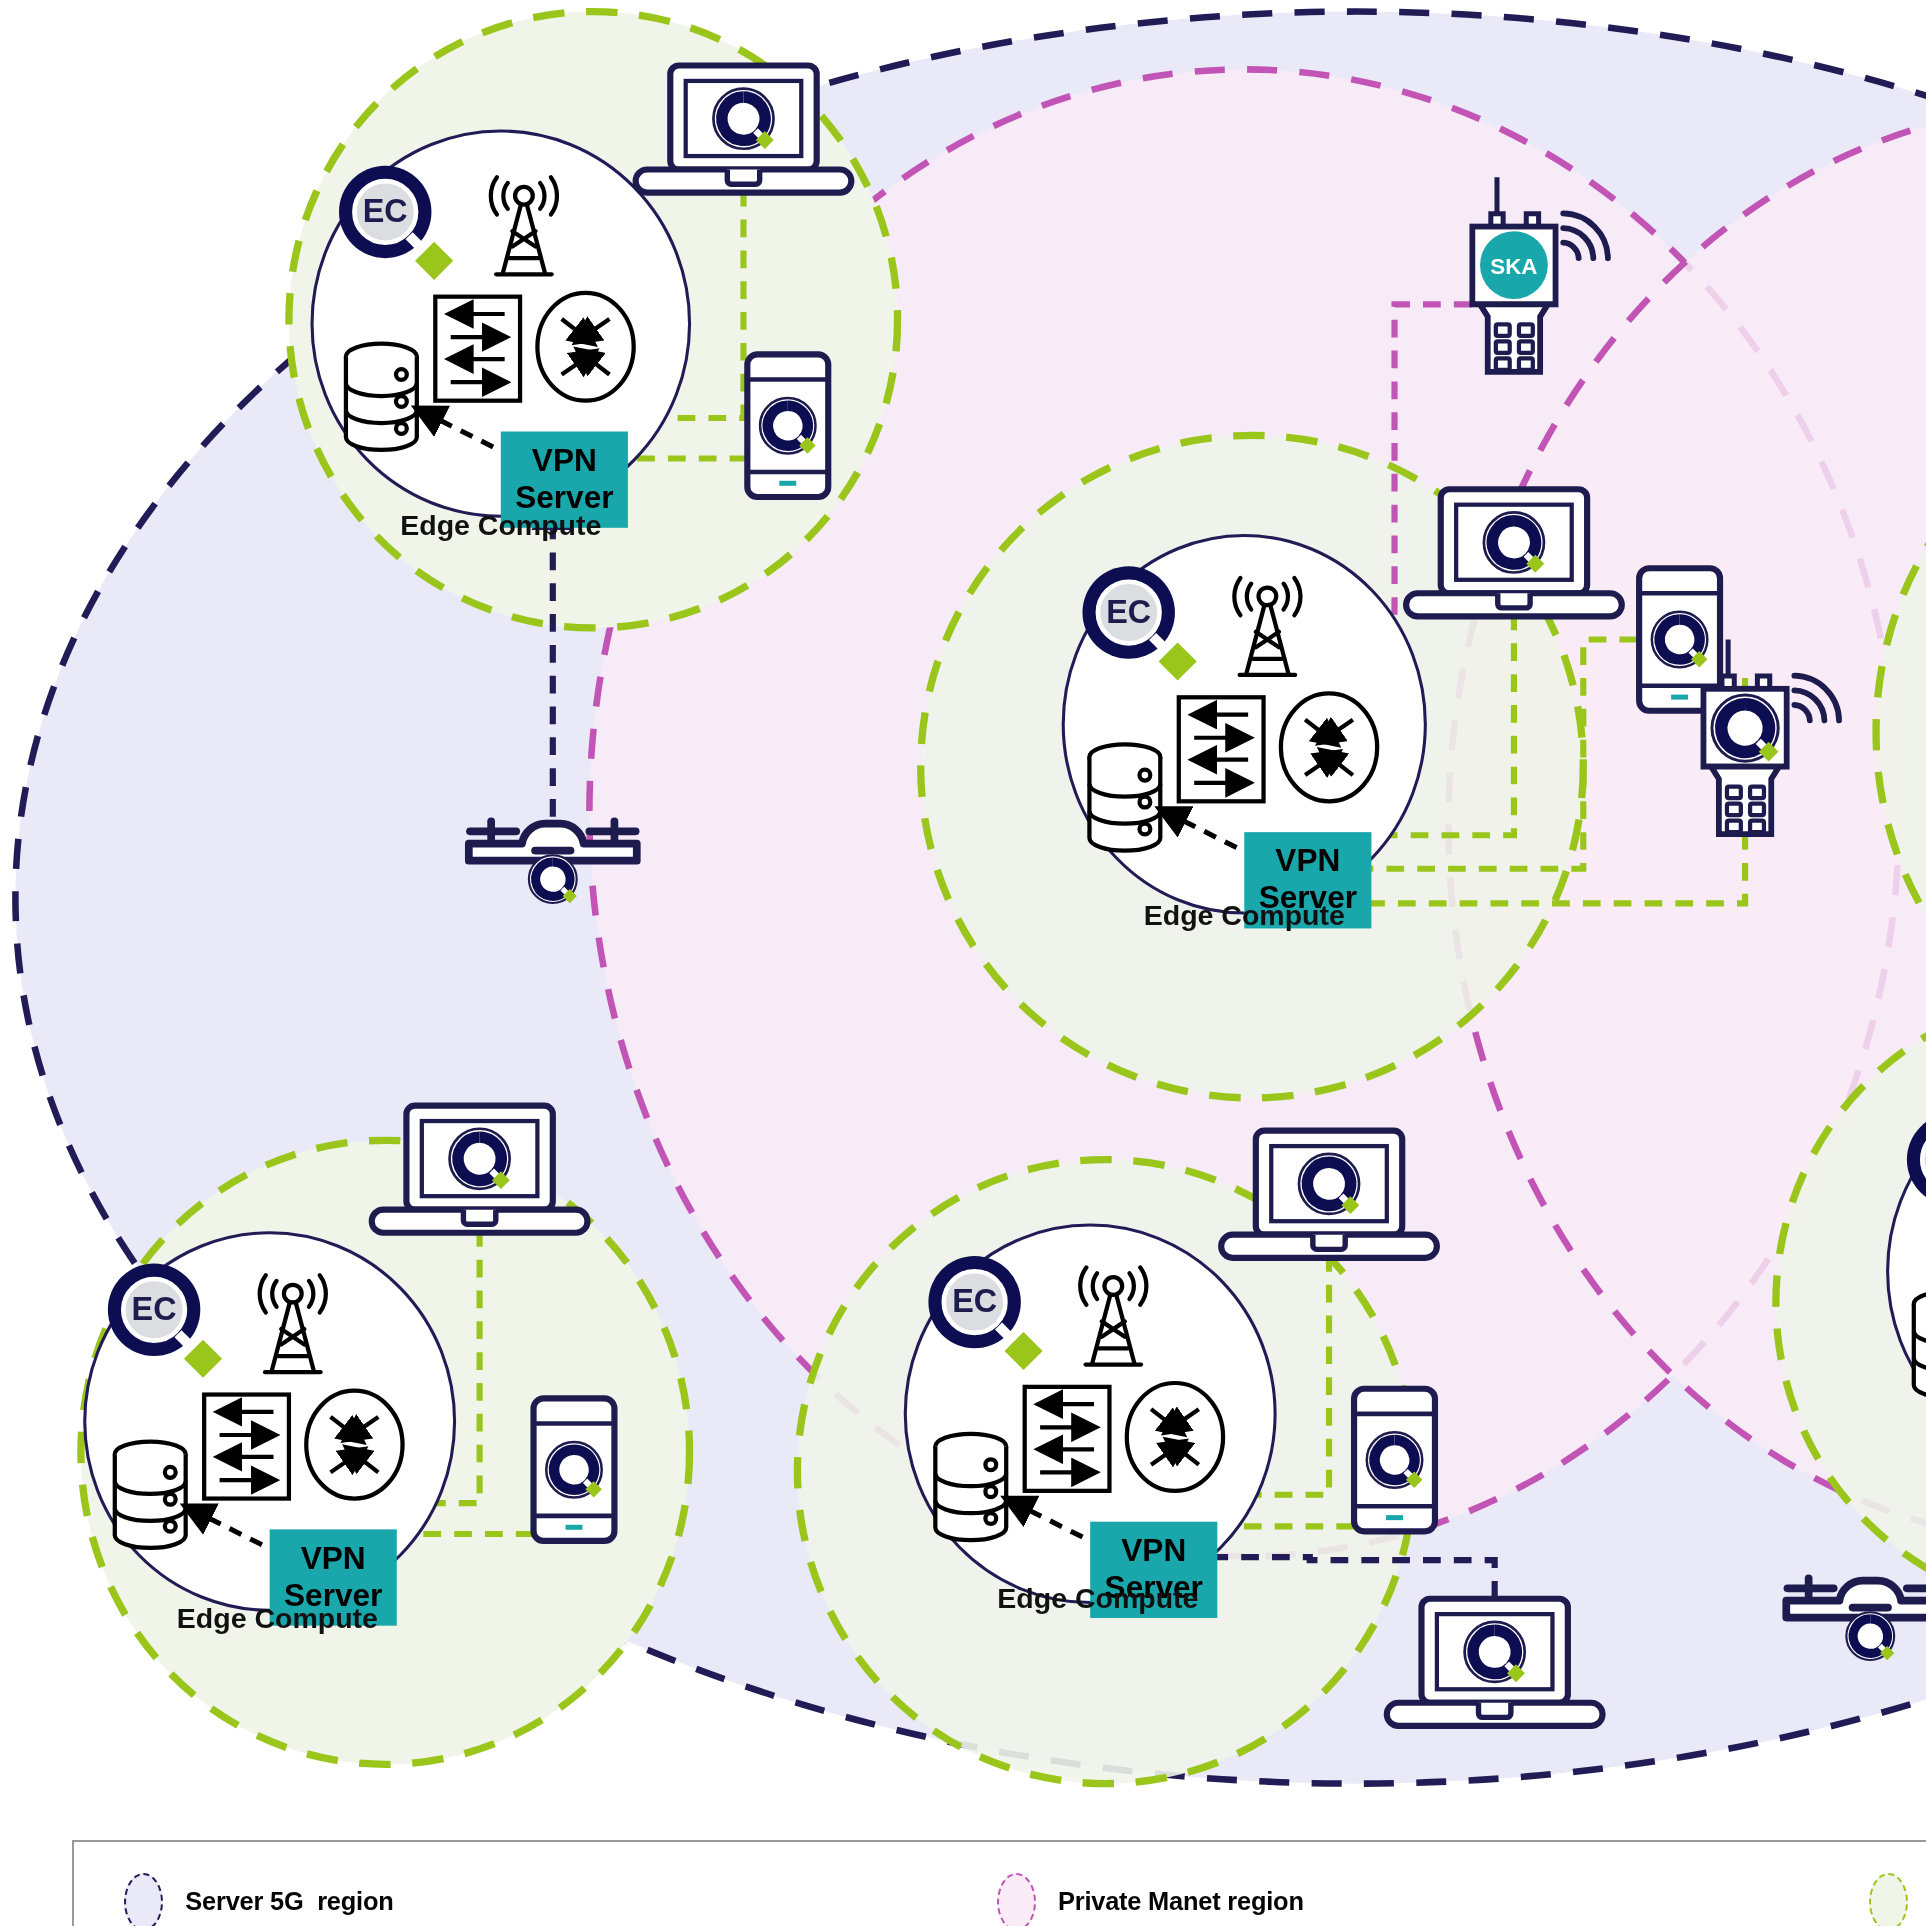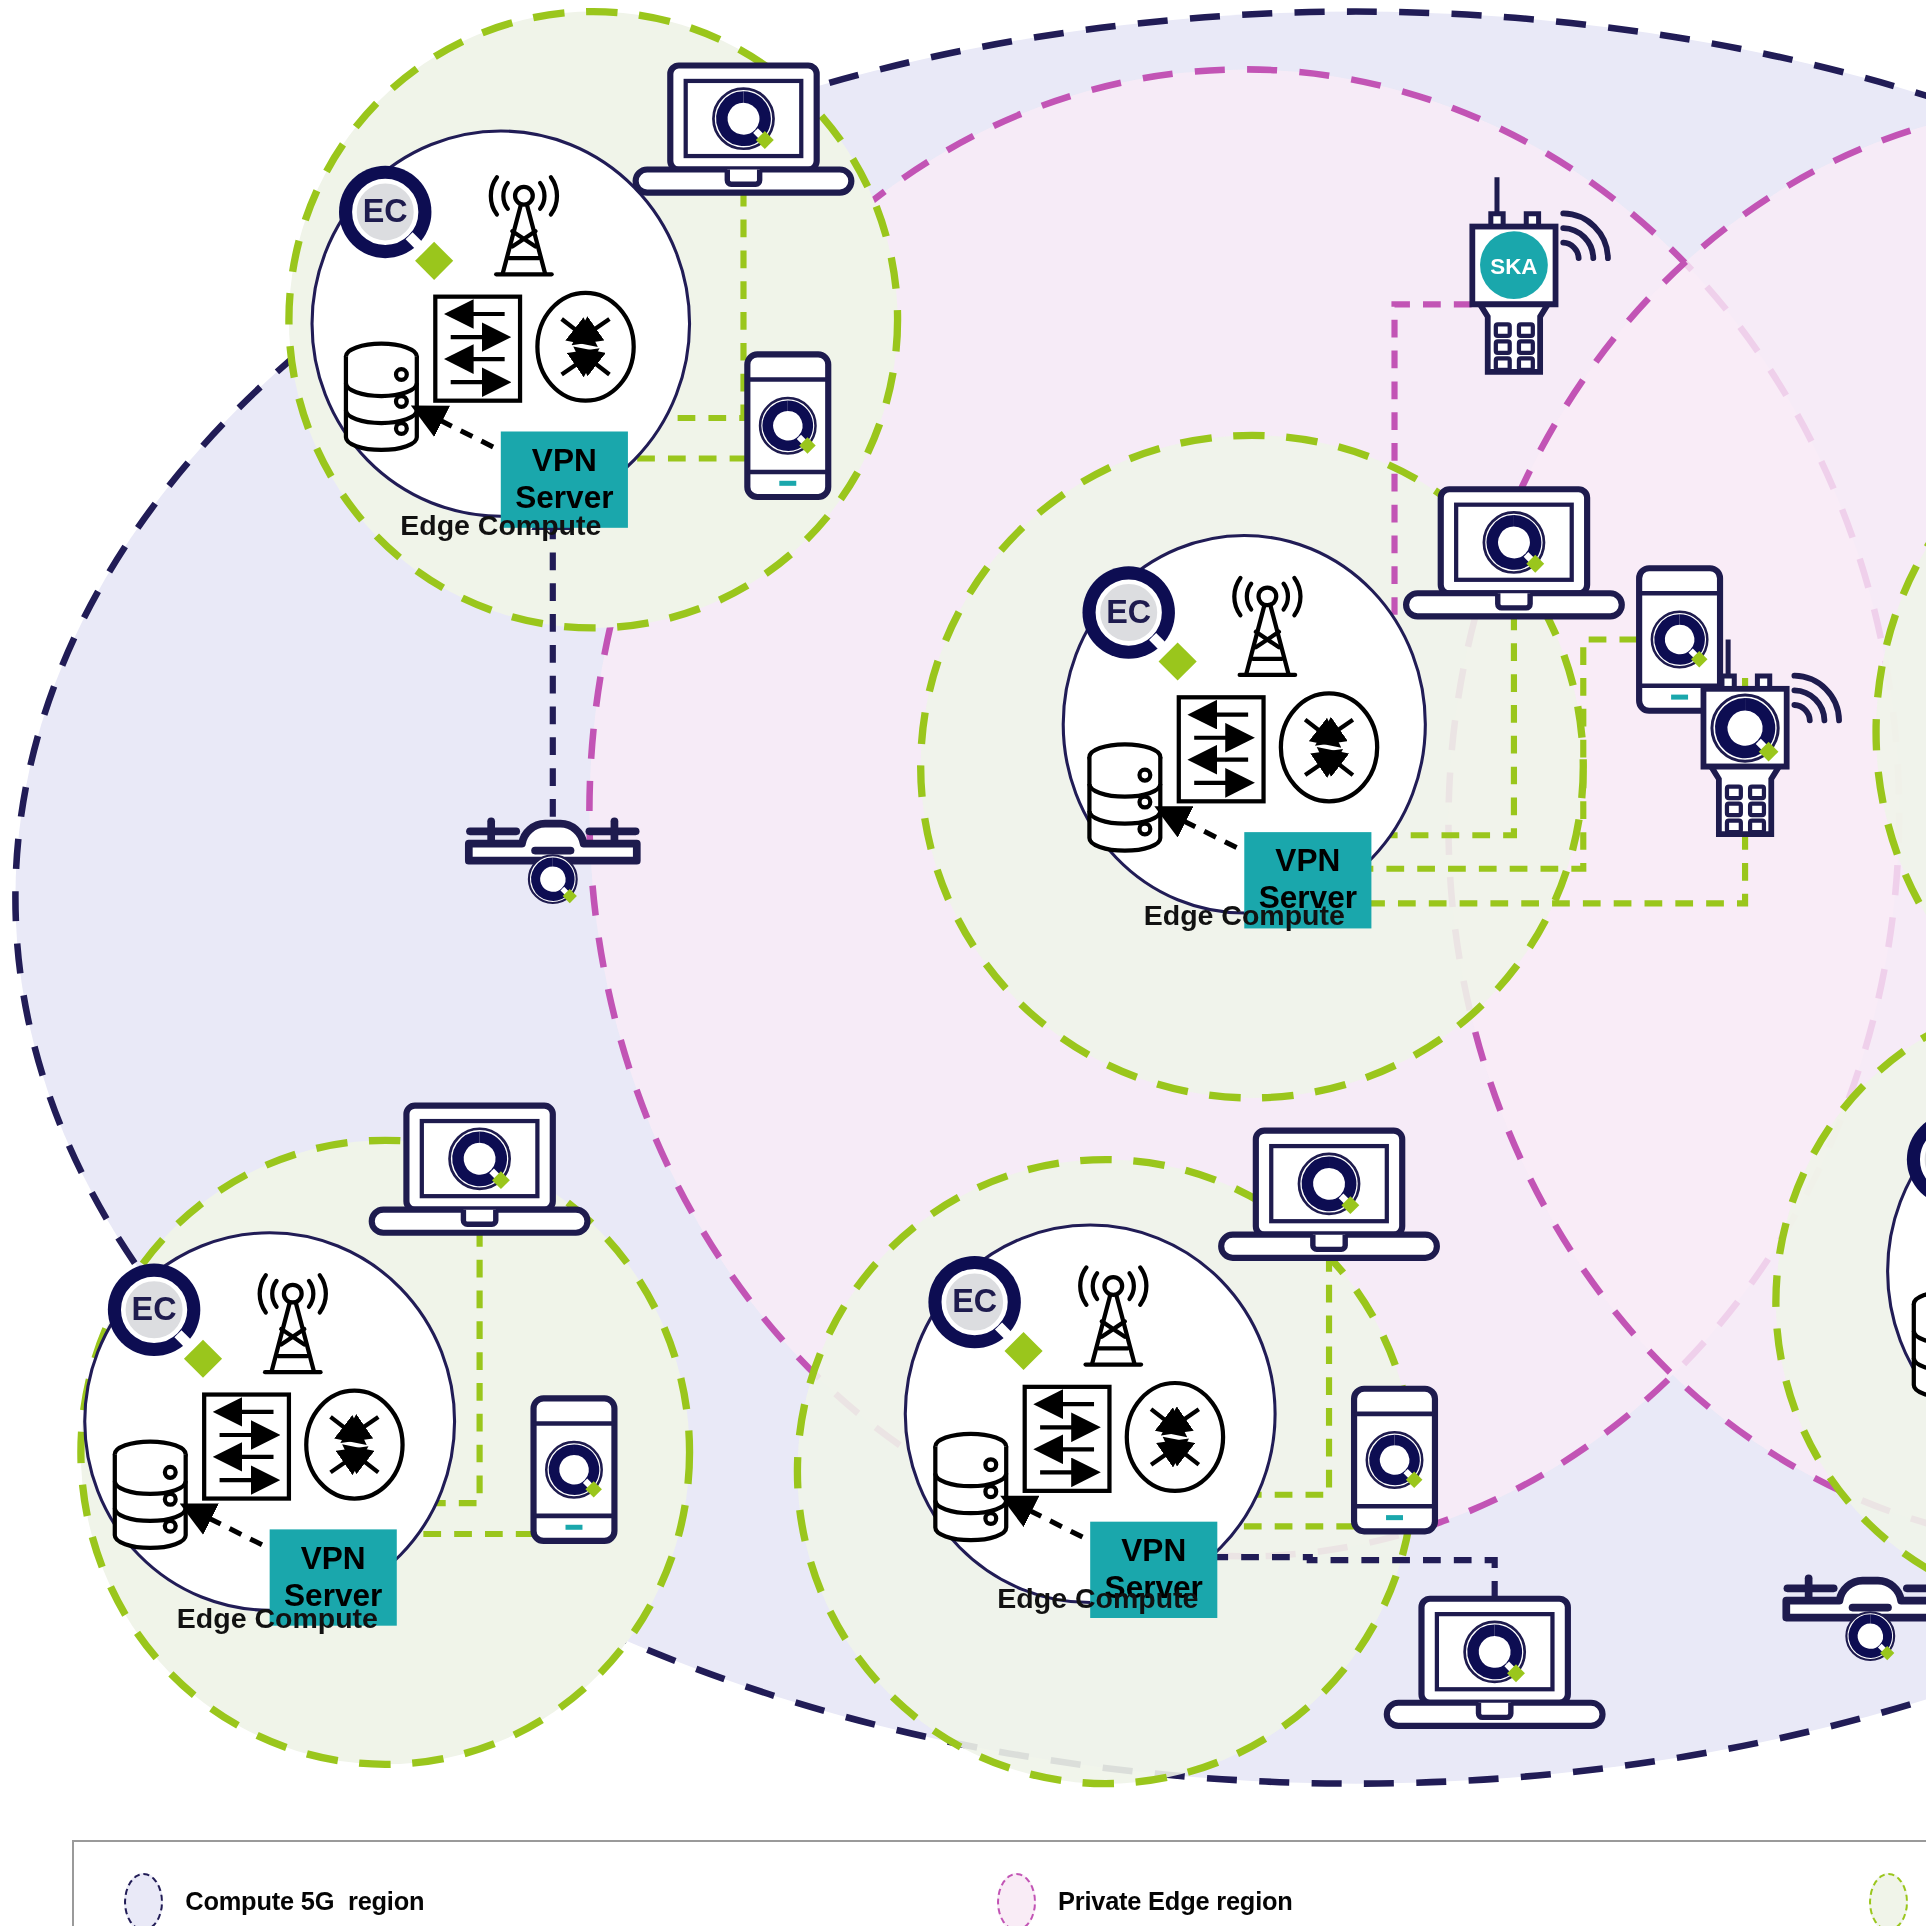--- a/index.html
+++ b/index.html
@@ -333,25 +333,25 @@
         <use href="#sym-drone" x="6095" y="3800"></use>
       </g>
     <g>
         <use href="#sym-drone" x="4855" y="4165"></use>
       </g>
   </svg>
 
   <div class="legend-box">
     <div class="legend-item">
       <span class="legend-swatch" style="background:#e9e9f7;border-color:#211c56;"></span>
-      <span class="legend-label">Compute 5G  region</span>
+      <span class="legend-label">Server 5G  region</span>
     </div>
     <div class="legend-item">
       <span class="legend-swatch" style="background:#f9ecf6;border-color:#c254b5;"></span>
-      <span class="legend-label">Private Edge region</span>
+      <span class="legend-label">Private Manet region</span>
     </div>
     <div class="legend-item">
       <span class="legend-swatch" style="background:#f0f4e9;border-color:#9ac61c;"></span>
 
     </div>
   </div>
 </div>
 
 
 </body></html>

